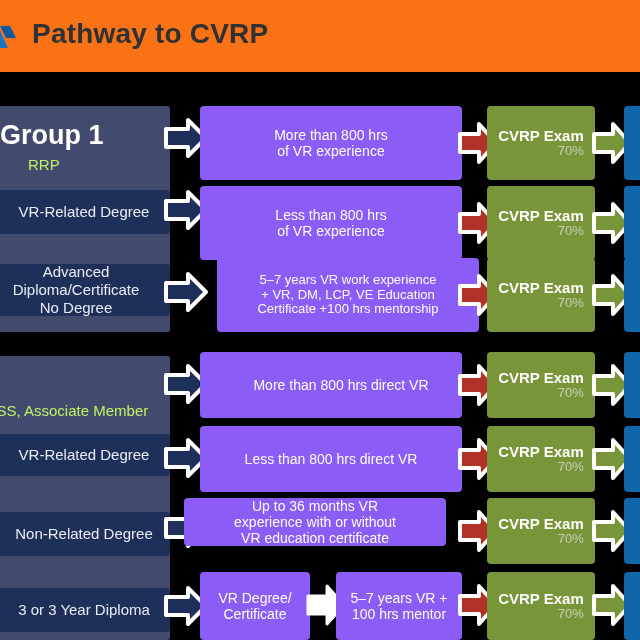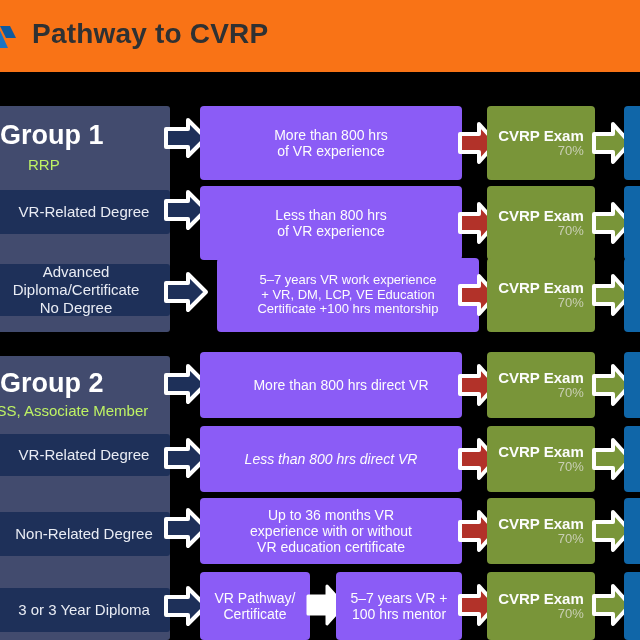--- a/index.html
+++ b/index.html
@@ -58,21 +58,20 @@
     <div class="subbox" style="top:84px;height:44px;width:228px;">
       <span>VR-Related Degree</span>
     </div>
     <div class="subbox" style="top:158px;height:52px;width:228px;">
       <span style="white-space:pre-line;line-height:1.2;padding-left:40px;">Advanced Diploma/Certificate
 No Degree</span>
     </div>
   </div>
 
   <div class="group" style="top:356px;height:284px;width:228px;">
-    <div class="group-title" style="top:12px;font-size:27px;">Group 2</div>
     <div class="group-sub" style="top:46px;font-size:15px;left:42px;">MSS, Associate Member</div>
 
     <div class="subbox" style="top:78px;height:42px;width:228px;">
       <span>VR-Related Degree</span>
     </div>
     <div class="subbox" style="top:156px;height:44px;width:228px;">
       <span>Non-Related Degree</span>
     </div>
     <div class="subbox" style="top:232px;height:44px;width:228px;">
       <span>3 or 3 Year Diploma</span>
@@ -198,41 +197,41 @@
     </div>
   </div>
   <div class="arrow" style="left:592px;top:362px;">
     <svg width="40" height="46" viewBox="0 0 40 46">
       <path d="M2,14 L21,14 L21,4 L38,23 L21,42 L21,32 L2,32 Z" fill="#799539" stroke="#ffffff" stroke-width="4" stroke-linejoin="round"></path>
     </svg>
   </div>
   <div class="box box-blue" style="left:624px;top:352px;width:40px;height:66px;"></div>
 
   <div class="box box-red" style="left:200px;top:426px;width:262px;height:66px;">
-    <div class="box-label" style="white-space:pre-line;font-style:italic;">Less than 800 hrs direct VR</div>
+    <div class="box-label" style="white-space:pre-line;">Less than 800 hrs direct VR</div>
   </div>
   <div class="arrow" style="left:458px;top:436px;">
     <svg width="40" height="46" viewBox="0 0 40 46">
       <path d="M2,14 L21,14 L21,4 L38,23 L21,42 L21,32 L2,32 Z" fill="#b23229" stroke="#ffffff" stroke-width="4" stroke-linejoin="round"></path>
     </svg>
   </div>
   <div class="box box-green" style="left:487px;top:426px;width:108px;height:66px;">
     <div class="box-label">
       <b>CVRP Exam</b>
       <span class="pct">70%</span>
     </div>
   </div>
   <div class="arrow" style="left:592px;top:436px;">
     <svg width="40" height="46" viewBox="0 0 40 46">
       <path d="M2,14 L21,14 L21,4 L38,23 L21,42 L21,32 L2,32 Z" fill="#799539" stroke="#ffffff" stroke-width="4" stroke-linejoin="round"></path>
     </svg>
   </div>
   <div class="box box-blue" style="left:624px;top:426px;width:40px;height:66px;"></div>
 
-  <div class="box box-red" style="left:200px;top:498px;width:262px;height:66px;">
+  <div class="box box-red" style="left:184px;top:498px;width:262px;height:48px;">
     <div class="box-label" style="white-space:pre-line;">Up to 36 months VR
 experience with or without
 VR education certificate</div>
   </div>
   <div class="arrow" style="left:458px;top:508px;">
     <svg width="40" height="46" viewBox="0 0 40 46">
       <path d="M2,14 L21,14 L21,4 L38,23 L21,42 L21,32 L2,32 Z" fill="#b23229" stroke="#ffffff" stroke-width="4" stroke-linejoin="round"></path>
     </svg>
   </div>
   <div class="box box-green" style="left:487px;top:498px;width:108px;height:66px;">
@@ -242,21 +241,21 @@
     </div>
   </div>
   <div class="arrow" style="left:592px;top:508px;">
     <svg width="40" height="46" viewBox="0 0 40 46">
       <path d="M2,14 L21,14 L21,4 L38,23 L21,42 L21,32 L2,32 Z" fill="#799539" stroke="#ffffff" stroke-width="4" stroke-linejoin="round"></path>
     </svg>
   </div>
   <div class="box box-blue" style="left:624px;top:498px;width:40px;height:66px;"></div>
 
   <div class="box box-red" style="left:200px;top:572px;width:110px;height:68px;">
-    <div class="box-label" style="white-space:pre-line;">VR Pathway/
+    <div class="box-label" style="white-space:pre-line;">VR Degree/
 Certificate</div>
   </div>
   <div class="arrow" style="left:306px;top:582px;">
     <svg width="40" height="46" viewBox="0 0 40 46">
       <path d="M2,14 L21,14 L21,4 L38,23 L21,42 L21,32 L2,32 Z" fill="#ffffff" stroke="#ffffff" stroke-width="3" stroke-linejoin="round"></path>
     </svg>
   </div>
   <div class="box box-red" style="left:336px;top:572px;width:126px;height:68px;">
     <div class="box-label" style="white-space:pre-line;">5–7 years VR +
 100 hrs mentor</div>

